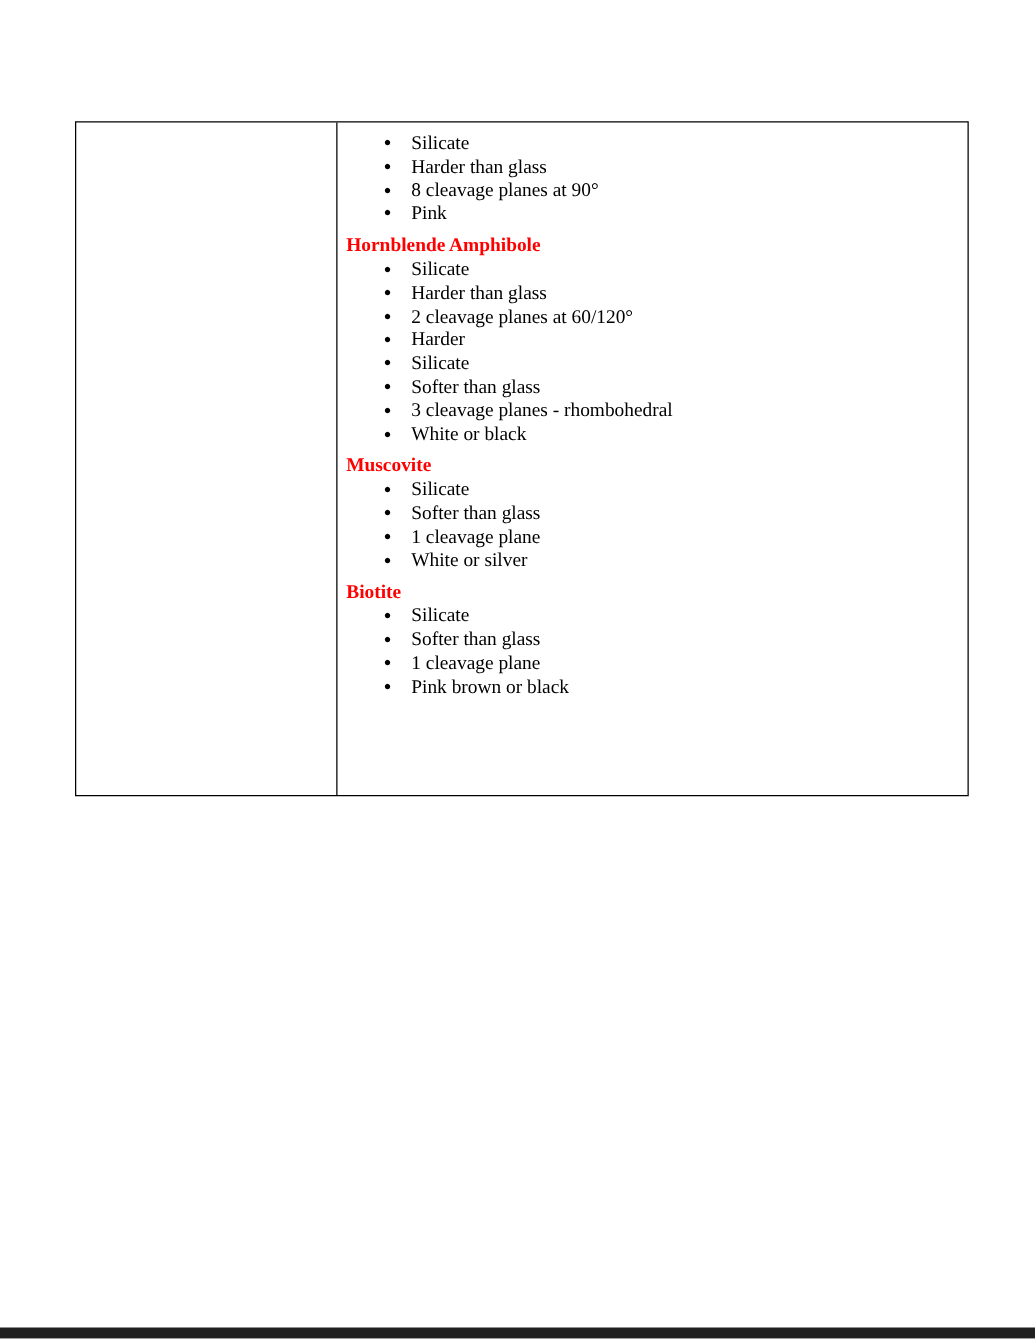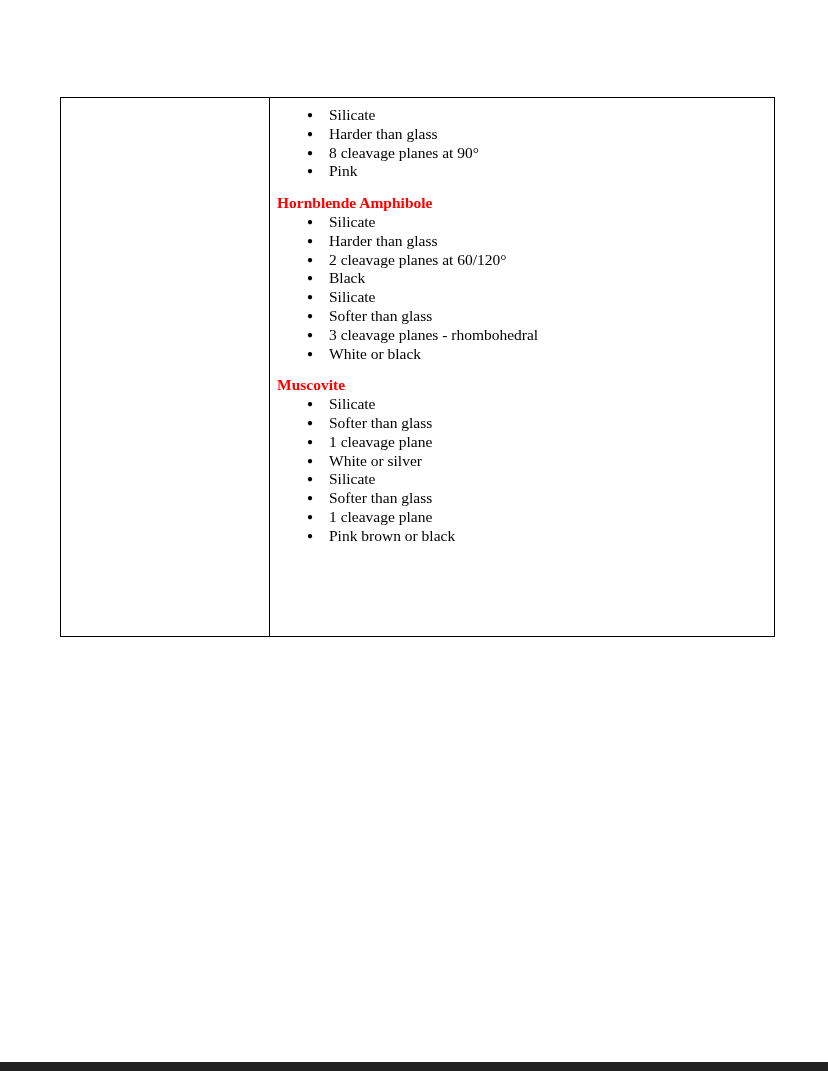--- a/index.html
+++ b/index.html
@@ -35,21 +35,21 @@
     box-sizing: border-box;
   }
   .cell-right {
     flex: 1 1 auto;
     padding: 8px 10px 0 7px;
     line-height: 18.8px;
   }
   .sec-heading {
     color: #ff0000;
     font-weight: bold;
-    margin-top: 13px;
+    margin-top: 7px;
   }
   ul.bullets {
     margin: 0;
     padding: 0;
     list-style: none;
   }
   ul.bullets li {
     position: relative;
     padding-left: 52px;
   }
@@ -111,21 +111,21 @@
           <li>
             <span class="bullet">●</span>
             <span>Harder than glass</span>
           </li>
           <li>
             <span class="bullet">●</span>
             <span>2 cleavage planes at 60/120°</span>
           </li>
           <li>
             <span class="bullet">●</span>
-            <span>Black</span>
+            <span>Harder</span>
           </li>
         </ul>
       </div>
 
       <div class="section">
         <ul class="bullets">
           <li>
             <span class="bullet">●</span>
             <span>Silicate</span>
           </li>
@@ -160,20 +160,21 @@
             <span>1 cleavage plane</span>
           </li>
           <li>
             <span class="bullet">●</span>
             <span>White or silver</span>
           </li>
         </ul>
       </div>
 
       <div class="section">
+        <div class="sec-heading">Biotite</div>
         <ul class="bullets">
           <li>
             <span class="bullet">●</span>
             <span>Silicate</span>
           </li>
           <li>
             <span class="bullet">●</span>
             <span>Softer than glass</span>
           </li>
           <li>

